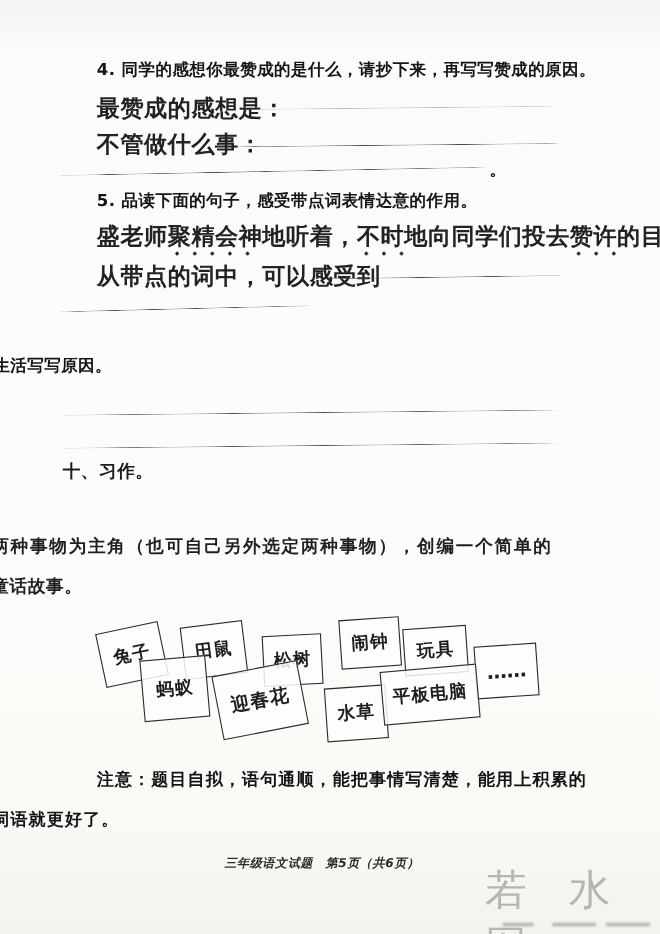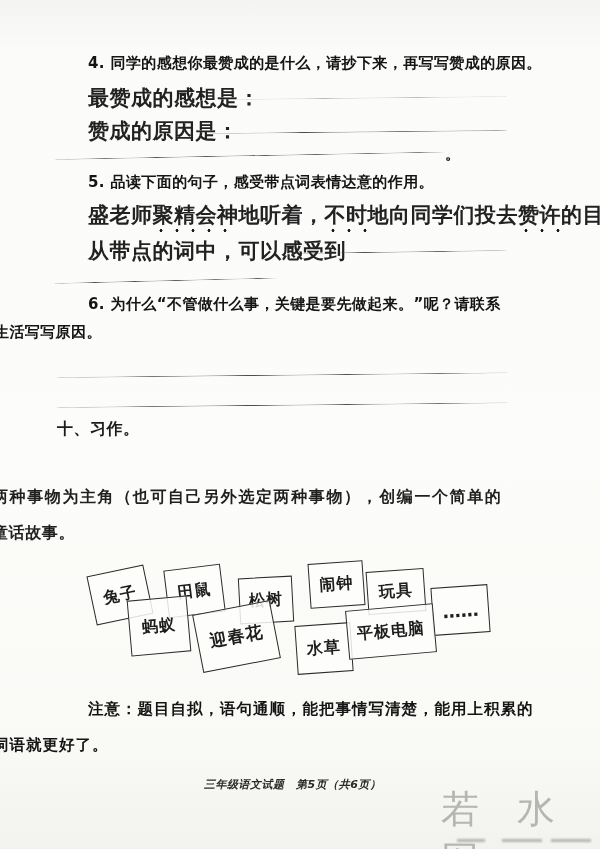--- a/index.html
+++ b/index.html
@@ -49,34 +49,33 @@
   .wm-sub { position: absolute; height: 3px; background: #b4b4b2; filter: blur(0.9px); }
 </style>
 </head>
 <body>
 
 <div class="page">
 
   <div class="t bold" style="left:88px; top:55px;">4. 同学的感想你最赞成的是什么，请抄下来，再写写赞成的原因。</div>
   <div class="t kai" style="left:88px; top:86px;">最赞成的感想是：</div>
   <div class="rule faint" style="left:226px; top:99px; width:282px; transform:rotate(-0.6deg);"></div>
-  <div class="t kai" style="left:88px; top:119px;">赞成的原因是：</div>
+  <div class="t kai" style="left:88px; top:119px;">不管做什么事：</div>
   <div class="rule" style="left:212px; top:133px; width:296px; transform:rotate(-0.6deg);"></div>
   <div class="rule" style="left:54px; top:159px; width:392px; transform:rotate(-1.1deg);"></div>
   <div class="t bold" style="left:445px; top:146px;">。</div>
 
   <div class="t bold" style="left:88px; top:174px;">5. 品读下面的句子，感受带点词表情达意的作用。</div>
   <div class="t kai" style="left:88px; top:239px;">从带点的词中，可以感受到</div>
   <div class="t kai" style="left:88px; top:203px;">
     <span>盛老师</span><span class="em">聚精会神</span><span>地听着，</span><span class="em">不时</span><span>地向同学们投去</span><span class="em">赞许</span><span>的目光。</span>
   </div>
   <div class="rule" style="left:294px; top:253px; width:216px; transform:rotate(-0.8deg);"></div>
   <div class="rule" style="left:54px; top:283px; width:228px; transform:rotate(-1.4deg);"></div>
 
-  <div class="t bold" style="left:88px; top:296px;">6. 为什么“不管做什么事，关键是要先做起来。”呢？请联系</div>
   <div class="t bold" style="left:-6px; top:324px;">生活写写原因。</div>
   <div class="rule" style="left:56px; top:377px; width:453px; transform:rotate(-0.6deg);"></div>
   <div class="rule" style="left:56px; top:407px; width:453px; transform:rotate(-0.6deg);"></div>
 
   <div class="t section-title" style="left:57px; top:420px;">十、习作。</div>
   <div class="t intro" style="left:-8px; top:488px; letter-spacing:1.6px;">两种事物为主角（也可自己另外选定两种事物），创编一个简单的</div>
   <div class="t intro" style="left:-8px; top:524px;">童话故事。</div>
 
   <div class="card" style="left:91px;  top:570px; width:56px; height:48px; transform:rotate(-12deg);">
       <span>兔子</span>

